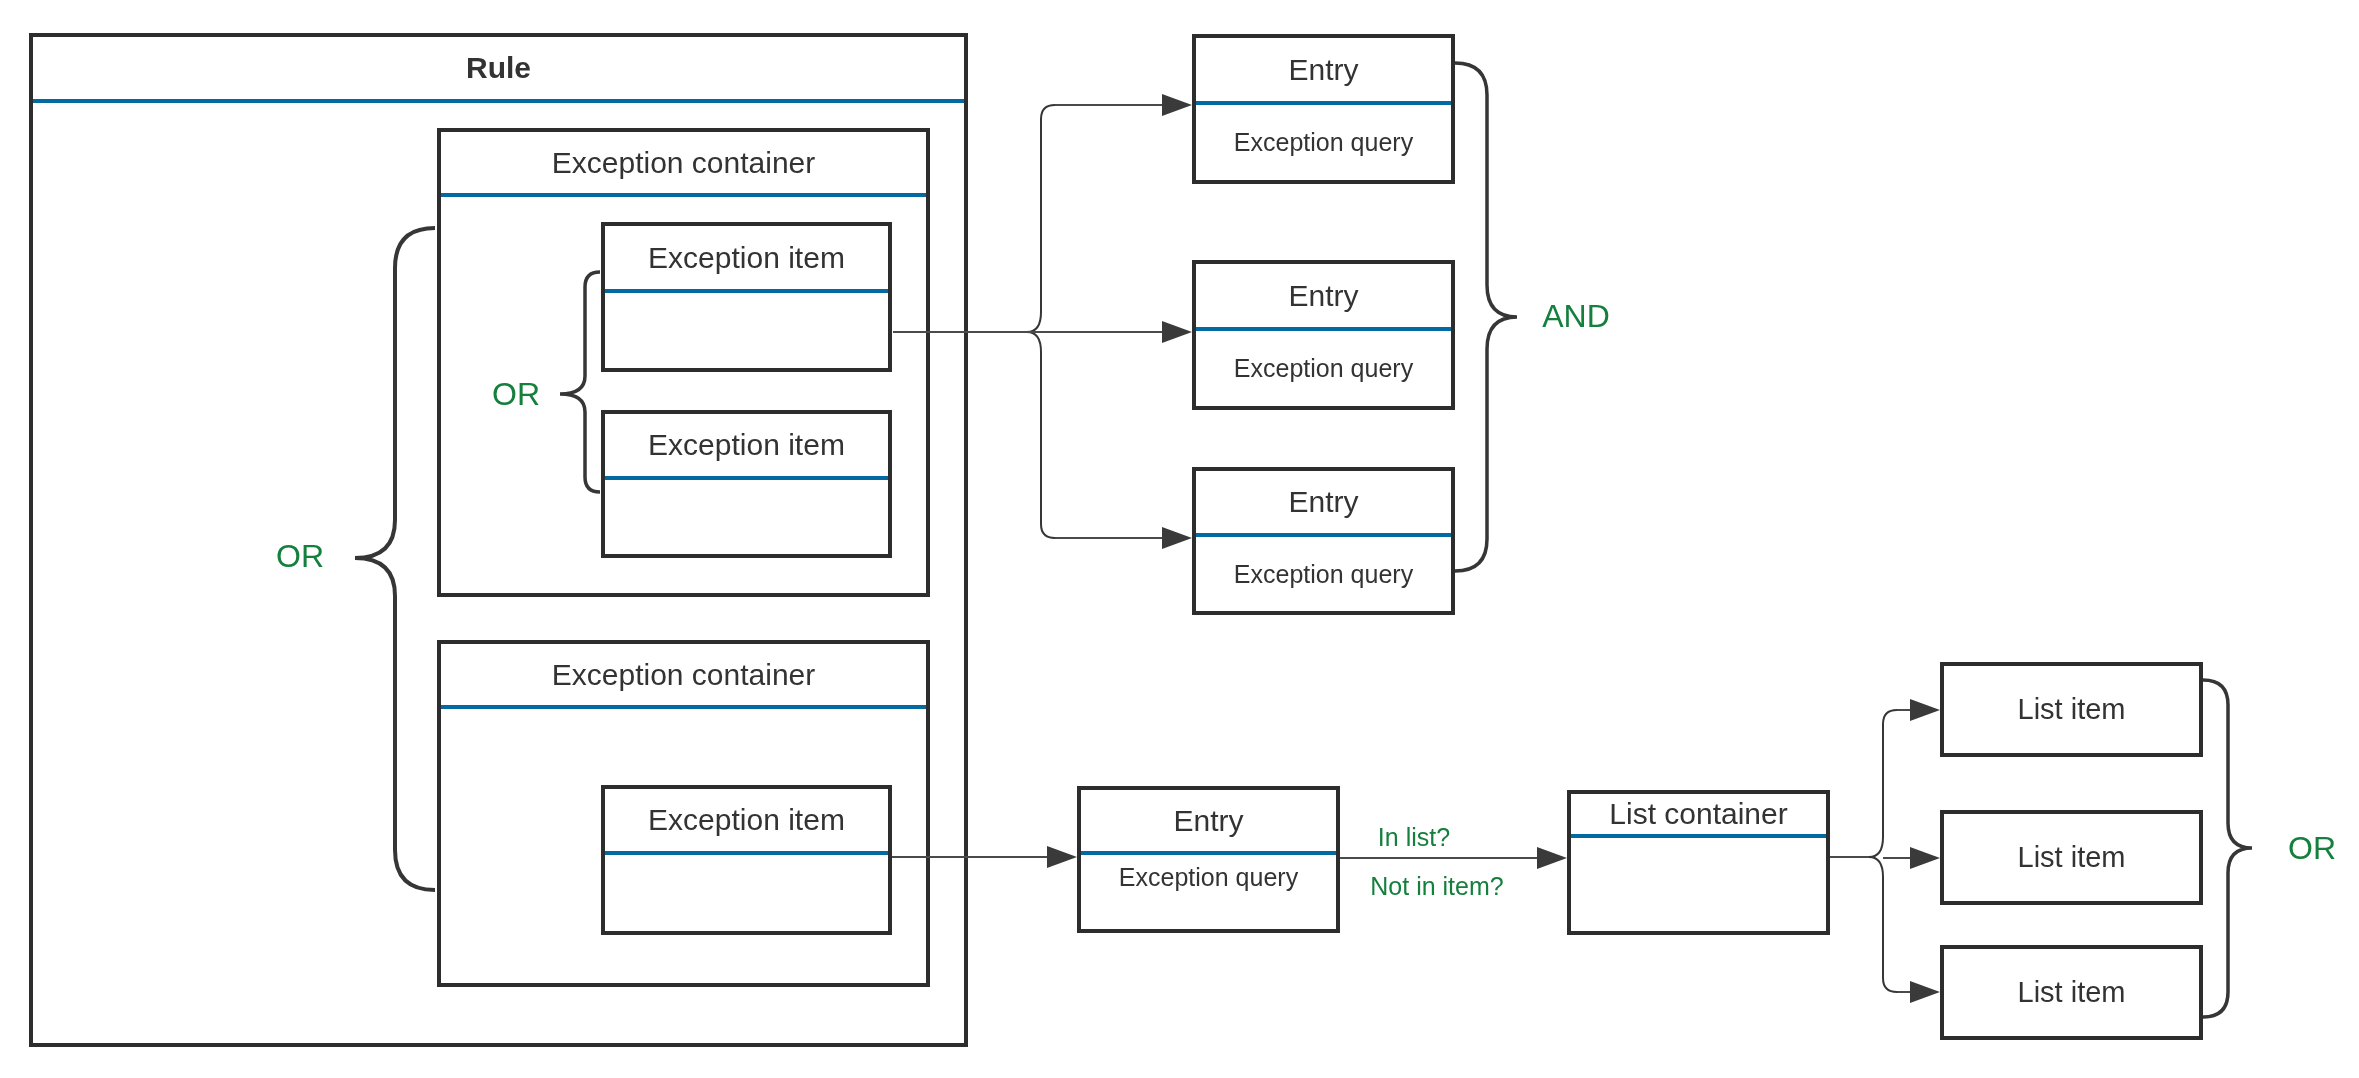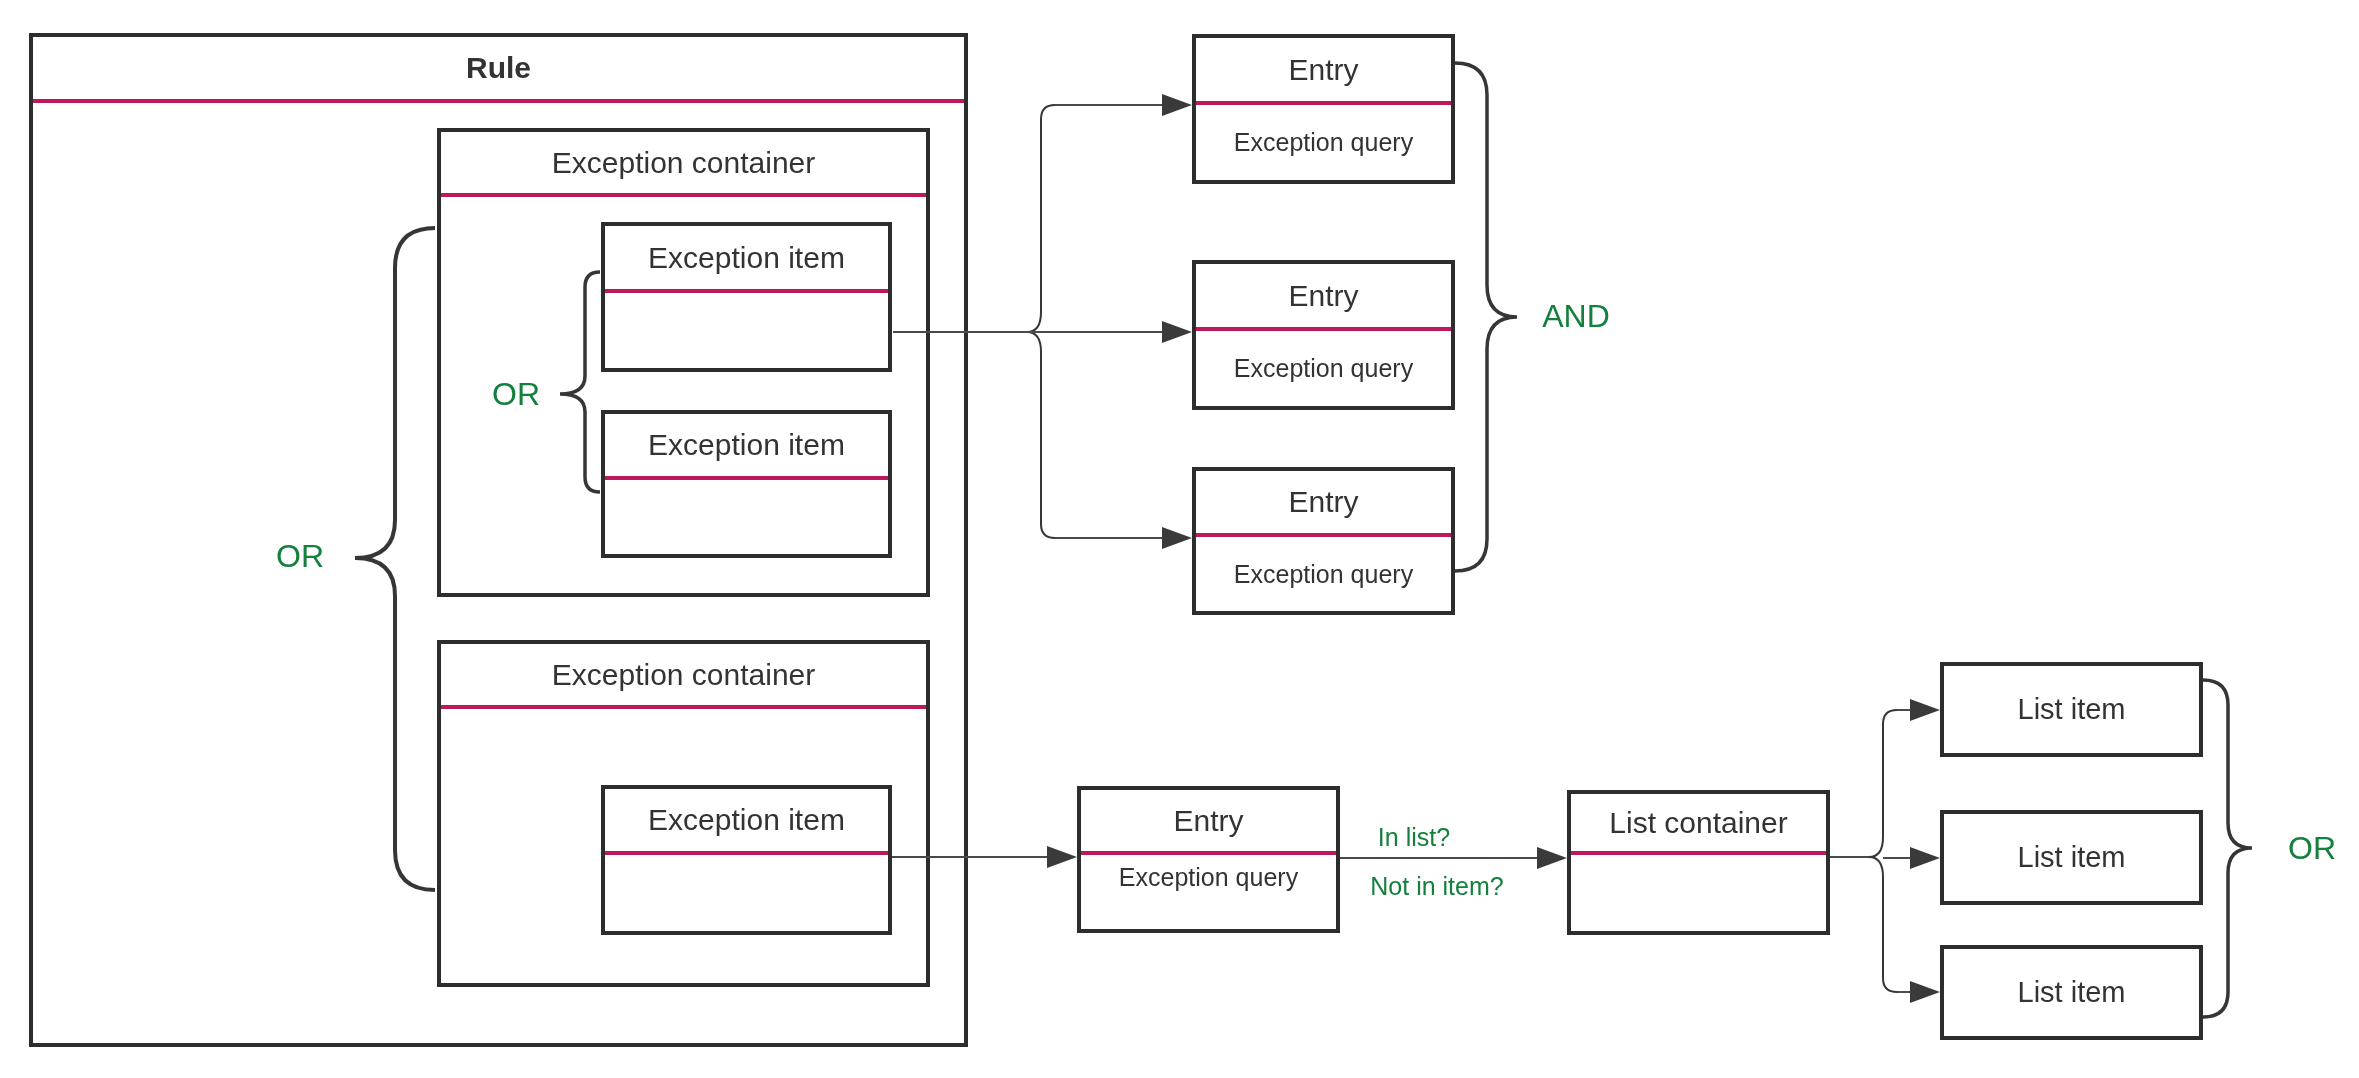--- a/index.html
+++ b/index.html
@@ -1,19 +1,19 @@
 <!DOCTYPE html>
 <html><head>
 <meta charset="utf-8">
 <style>
   html,body{margin:0;padding:0;background:#ffffff;}
   .canvas{position:relative;width:2359px;height:1078px;background:#ffffff;overflow:hidden;
           font-family:"Liberation Sans", sans-serif;color:#333333;}
   .box{position:absolute;box-sizing:border-box;border:4px solid #2d2d2d;background:#ffffff;}
-  .box .bt{box-sizing:border-box;border-bottom:4px solid #be185d;display:flex;align-items:center;
+  .box .bt{box-sizing:border-box;border-bottom:4px solid #0369a1;display:flex;align-items:center;
            justify-content:center;font-size:30px;color:#333333;white-space:nowrap;}
   .box .bt.bold{font-weight:bold;}
   .box .bb{display:flex;align-items:center;justify-content:center;font-size:25px;color:#333333;white-space:nowrap;}
   .box.single{display:flex;align-items:center;justify-content:center;font-size:29px;white-space:nowrap;}
   .flabel{position:absolute;transform:translate(-50%,-50%);font-size:32px;color:#15803d;white-space:nowrap;}
   .flabel.small{font-size:25px;}
   svg.wires{position:absolute;left:0;top:0;pointer-events:none;}
   .wire{stroke:#4a4a4a;stroke-width:2;fill:none;}
   .brace{stroke:#363636;fill:none;}
   .brace.thick{stroke-width:4;}
@@ -67,21 +67,21 @@
     <div class="bt" style="height:66px;">Entry</div>
     <div class="bb" style="height:74px;">Exception query</div>
   </div>
 
   <div class="box" style="left:1077px;top:786px;width:263px;height:147px;">
     <div class="bt" style="height:65px;">Entry</div>
     <div class="bb" style="height:70px;align-items:flex-start;padding-top:8px;">Exception query</div>
   </div>
 
   <div class="box" style="left:1567px;top:790px;width:263px;height:145px;">
-    <div class="bt" style="height:61px;">List container</div>
+    <div class="bt" style="height:44px;">List container</div>
   </div>
 
   <div class="box single" style="left:1940px;top:662px;width:263px;height:95px;">List item</div>
   <div class="box single" style="left:1940px;top:810px;width:263px;height:95px;">List item</div>
   <div class="box single" style="left:1940px;top:945px;width:263px;height:95px;">List item</div>
 
   <div class="flabel" style="left:300px;top:556px;">OR</div>
   <div class="flabel" style="left:516px;top:394px;">OR</div>
   <div class="flabel" style="left:1576px;top:316px;">AND</div>
   <div class="flabel" style="left:2312px;top:848px;">OR</div>

